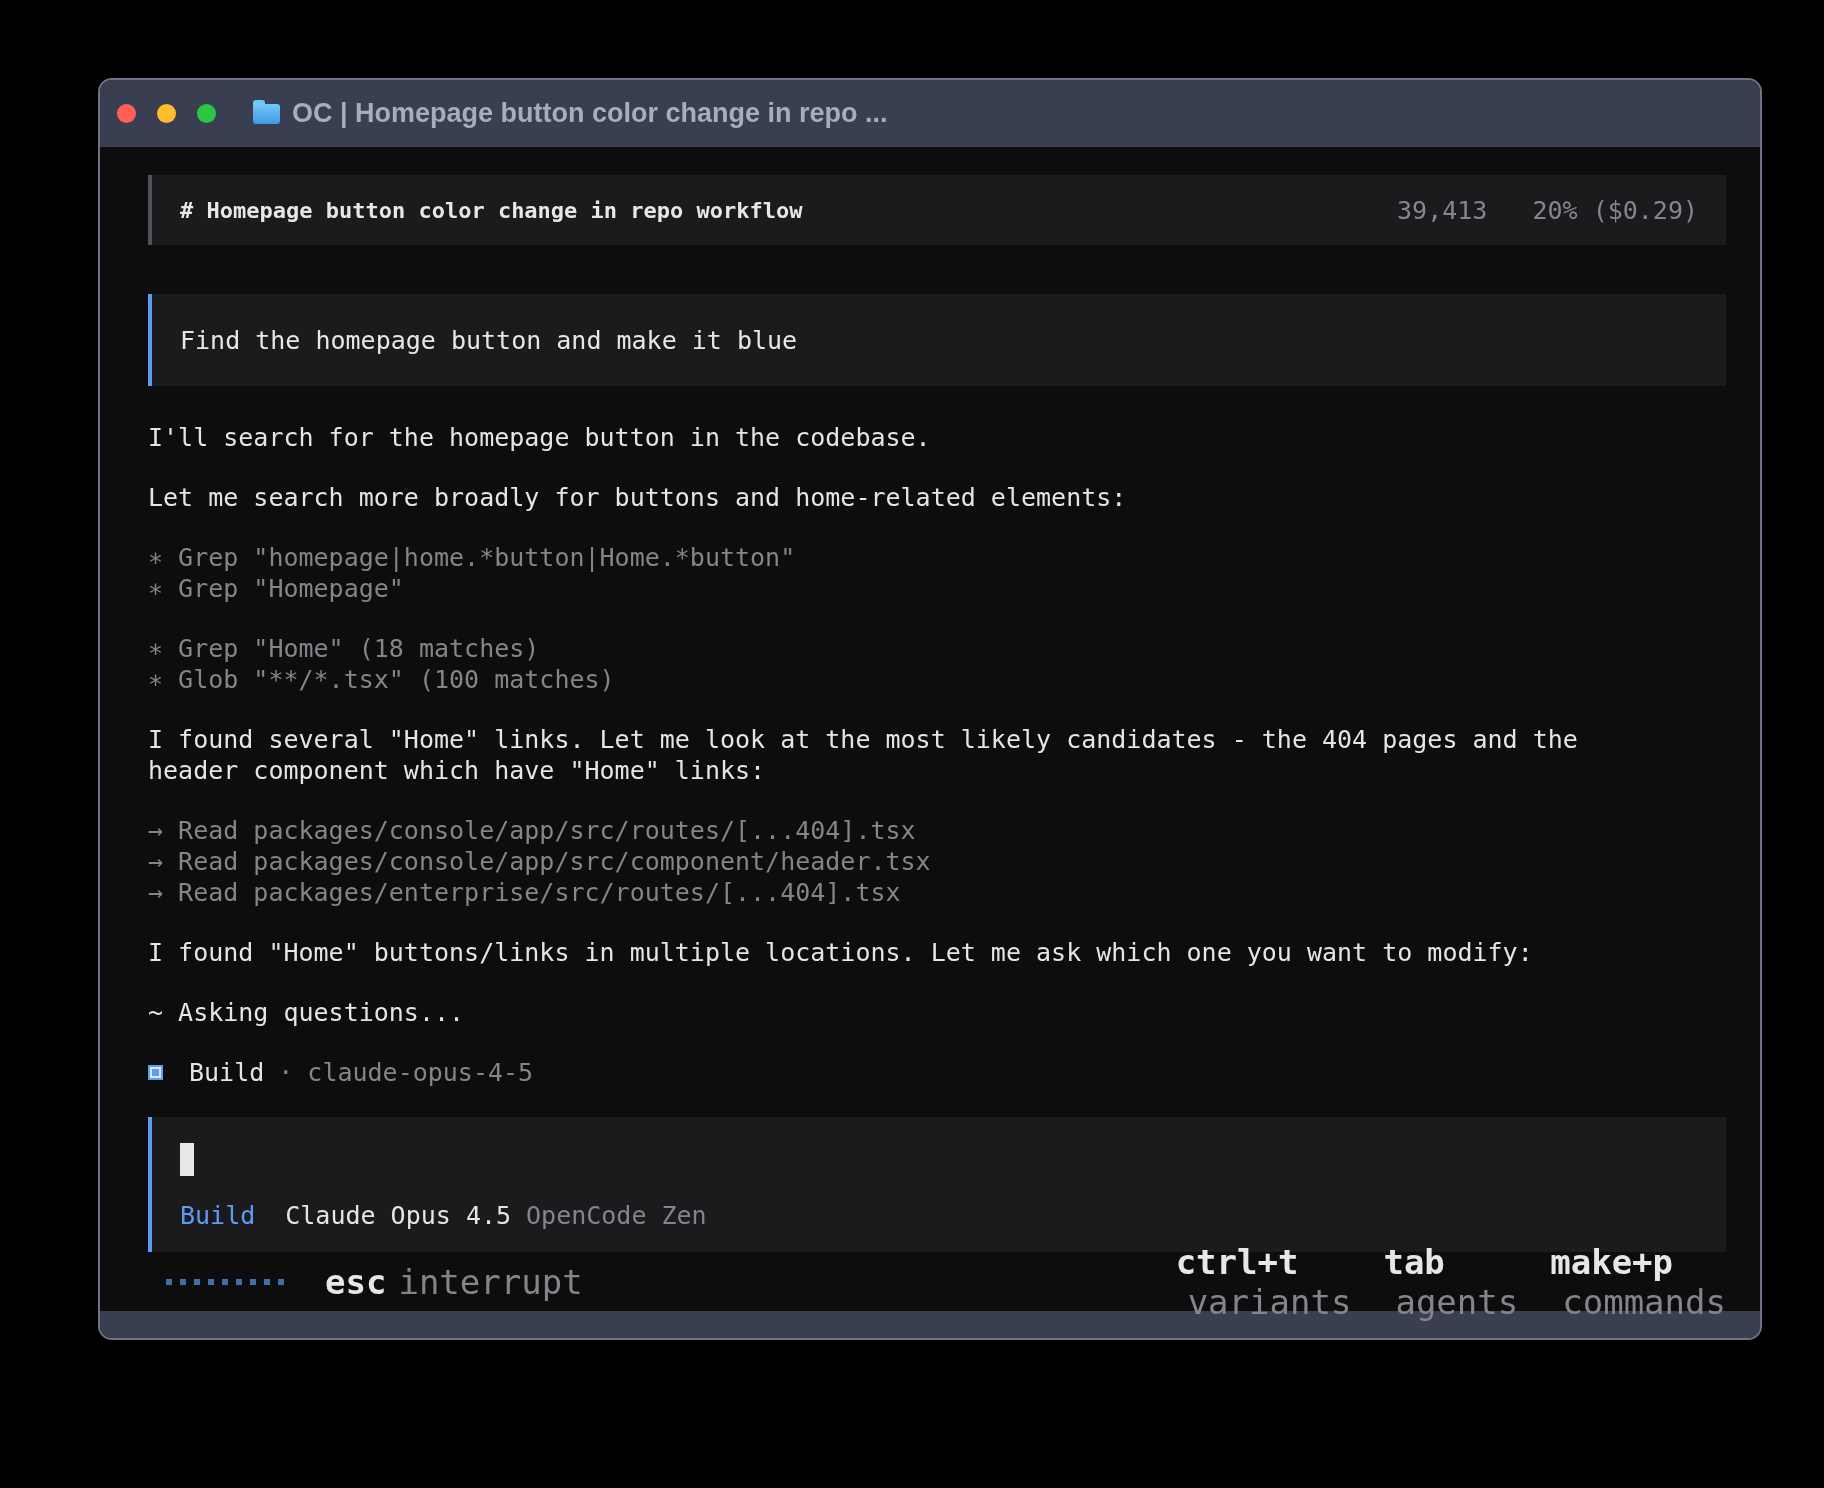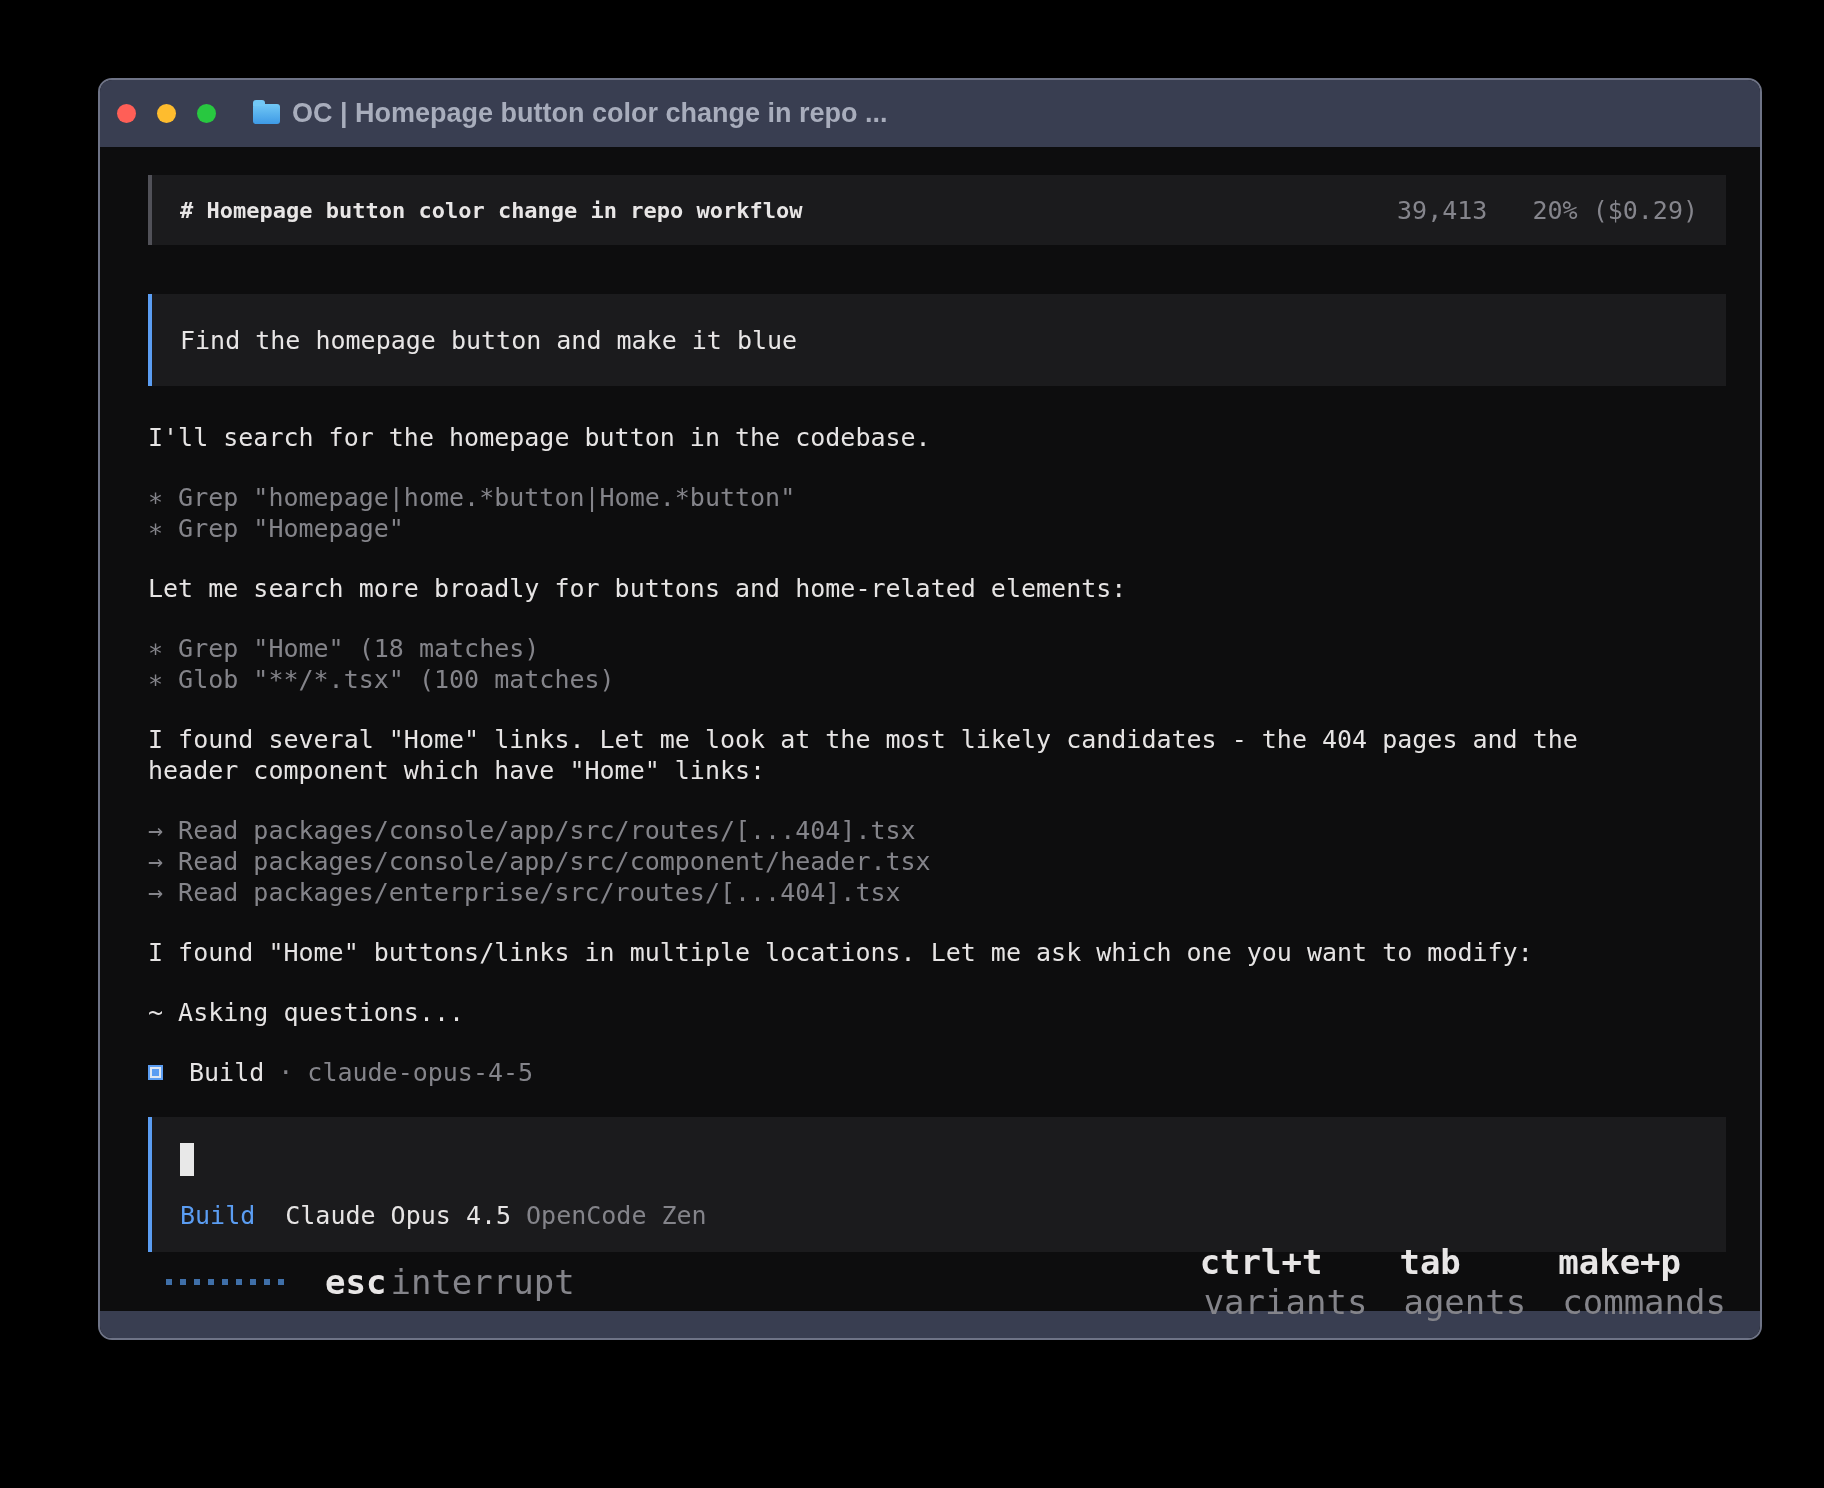--- a/index.html
+++ b/index.html
@@ -78,21 +78,21 @@
   .provider { color:#84848a; }
 
   .statusbar {
     margin-top:14px; display:flex; align-items:center;
     justify-content:space-between; font-size:34px; height:31px;
   }
   .sb-left { display:flex; align-items:center; }
   .dots { display:flex; align-items:center; margin-left:18px; margin-right:33px; }
   .dot { width:6px; height:6px; background:#3f6fa8; margin-right:8px; }
   .key { color:#e8e6e6; font-weight:bold; }
-  .hint-label { color:#84848a; margin-left:4px; }
+  .hint-label { color:#84848a; margin-left:12px; }
   .sb-right { display:flex; align-items:center; }
   .hint { margin-left:32px; display:flex;flex-direction:column; }
 
   .window-footer { height:27px; background:#393e51; flex:0 0 auto; }
 </style>
 </head>
 <body>
 
 <div class="window">
 
@@ -116,25 +116,25 @@
 
     <div class="panel user-msg">
       <span>Find the homepage button and make it blue</span>
     </div>
 
     <div class="transcript">
       <div class="group">
         <div class="line plain">I'll search for the homepage button in the codebase.</div>
       </div>
       <div class="group">
+        <div class="line plain">Let me search more broadly for buttons and home-related elements:</div>
+      </div>
+      <div class="group">
         <div class="line dim">∗ Grep "homepage|home.*button|Home.*button"</div>
         <div class="line dim">∗ Grep "Homepage"</div>
-      </div>
-      <div class="group">
-        <div class="line plain">Let me search more broadly for buttons and home-related elements:</div>
       </div>
       <div class="group">
         <div class="line dim">∗ Grep "Home" (18 matches)</div>
         <div class="line dim">∗ Glob "**/*.tsx" (100 matches)</div>
       </div>
       <div class="group">
         <div class="line plain">I found several "Home" links. Let me look at the most likely candidates - the 404 pages and the</div>
         <div class="line plain">header component which have "Home" links:</div>
       </div>
       <div class="group">

